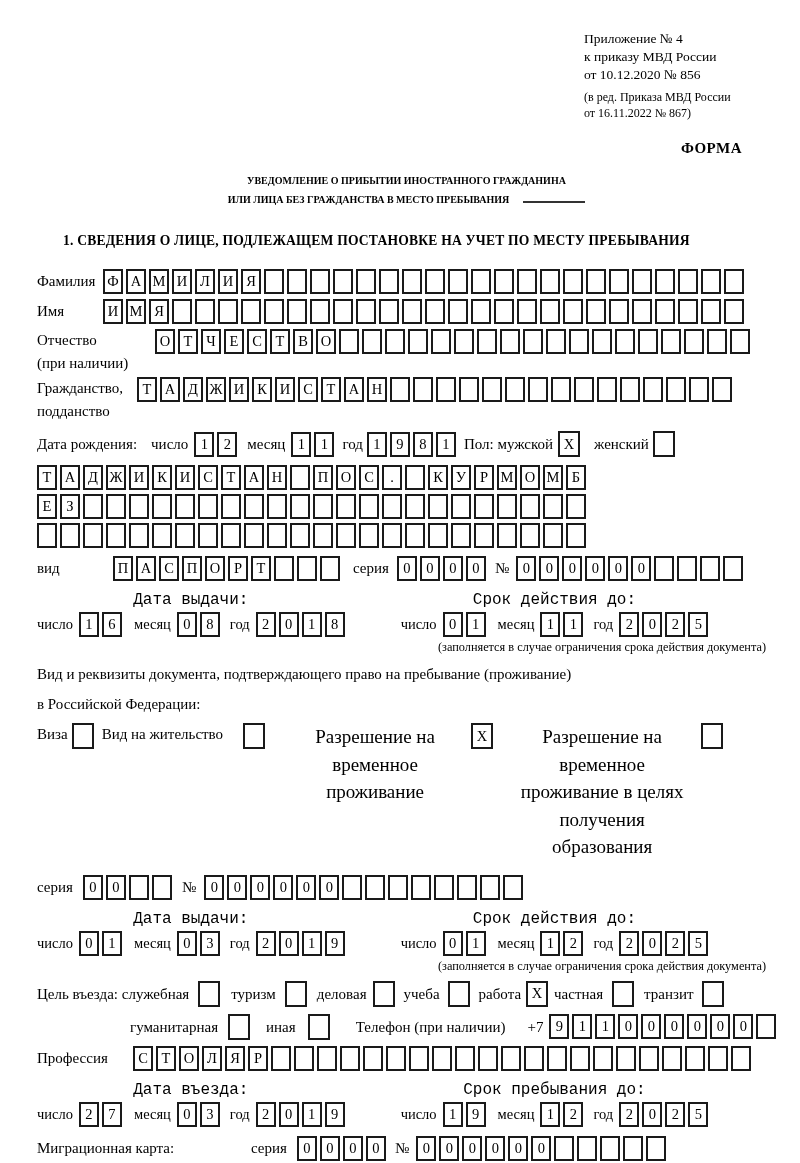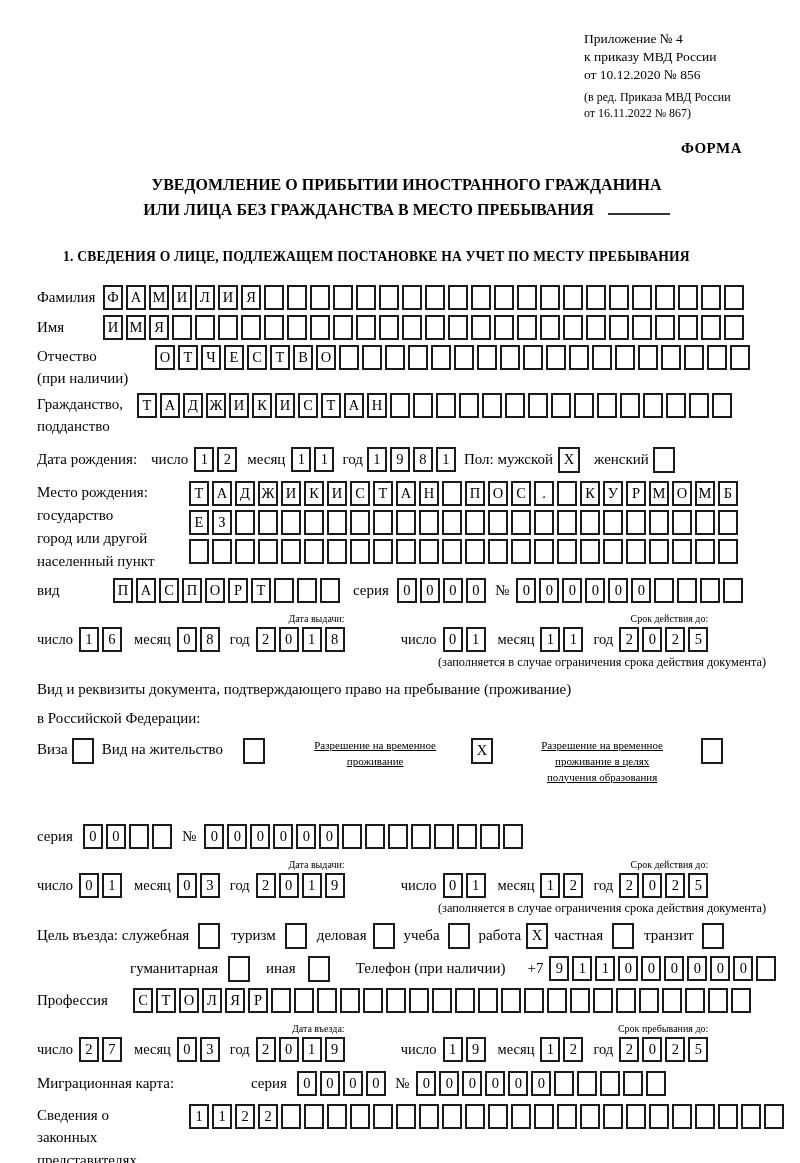--- a/index.html
+++ b/index.html
@@ -8,44 +8,44 @@
     position:relative; width:800px; height:1163px; margin:0 auto;
     background:#fff; color:#000;
     font-family:"Liberation Serif", "DejaVu Serif", serif;
     padding:30px 24px 0 37px; overflow:hidden;
   }
   
   .appendix { margin-left:547px; font-size:13.5px; line-height:1.32; }
   .edition  { margin-left:547px; font-size:12px; line-height:1.32; margin-top:7px; }
   .forma { text-align:right; padding-right:34px; font-weight:bold; font-size:15px; margin-top:18px; letter-spacing:.5px; }
   
-  .title { text-align:center; font-weight:bold; font-size:16px; line-height:1.55; margin-top:16px; }
+  .title { text-align:center; font-weight:bold; font-size:10px; line-height:1.55; margin-top:16px; }
   .title-blank { display:inline-block; width:62px; border-bottom:2px solid #333; height:14px; margin-left:14px; }
   .heading1 { font-weight:bold; font-size:13.6px; margin-top:26px; margin-left:26px; letter-spacing:.2px; }
   
   .frow { display:flex; align-items:center; margin-top:5px; white-space:nowrap; }
   .frow.top { align-items:flex-start; }
   .flabel { font-size:15px; flex:none; line-height:1.5; }
   .ml { white-space:pre-line; }
   .cells { display:inline-flex; gap:3px; flex:none; vertical-align:middle; }
   .cell {
     width:20px; height:25px; flex:none; border:2px solid #1a1a1a; background:#fff;
     display:inline-flex; align-items:center; justify-content:center;
     font-size:14.5px; font-family:"Liberation Serif", serif;
   }
   .cb .cell { width:22px; height:26px; }
   .stack > .cells { display:flex; margin-bottom:4px; }
   
   .dates { display:flex; margin-top:10px; }
-  .dg-title { text-align:right; font-size:10px; font-weight:normal; }
+  .dg-title { text-align:center; font-size:16px; font-weight:normal;font-family:Liberation Mono, monospace; }
   .dg-row { display:flex; align-items:center; gap:4px; margin-top:3px; }
   .dg-row .dlab { font-size:14.5px; margin-right:2px; }
   .note { font-size:12.3px; text-align:right; padding-right:10px; margin-top:3px; }
   .center-b { text-align:center; font-weight:bold; font-size:14.2px; margin-top:8px; }
-  .permit-opt { text-align:center; font-size:11px; line-height:1.45; white-space:pre-line;text-decoration:underline; }
+  .permit-opt { text-align:center; font-size:19px; line-height:1.45; white-space:pre-line; }
   .reps { display:flex; margin-top:8px; }
 </style>
 </head>
 <body>
 
 <div class="page">
 
   <div class="appendix">
     <div>Приложение № 4</div>
     <div>к приказу МВД России</div>
@@ -221,24 +221,20 @@
     <span class="cells cb">
         <span class="cell">X</span>
       </span>
     <span class="flabel" style="margin-left:14px;margin-right:4px;font-family:Liberation Serif, serif;">женский</span>
     <span class="cells cb">
         <span class="cell"></span>
       </span>
   </div>
 
   <div class="frow top" style="margin-top:8px;">
-    <span class="flabel ml" style="width:152px;line-height:1.55;">Место рождения:
-государство
-город или другой
-населенный пункт</span>
     <span class="stack">
       <span class="cells">
           <span class="cell">Т</span>
           <span class="cell">А</span>
           <span class="cell">Д</span>
           <span class="cell">Ж</span>
           <span class="cell">И</span>
           <span class="cell">К</span>
           <span class="cell">И</span>
           <span class="cell">С</span>

